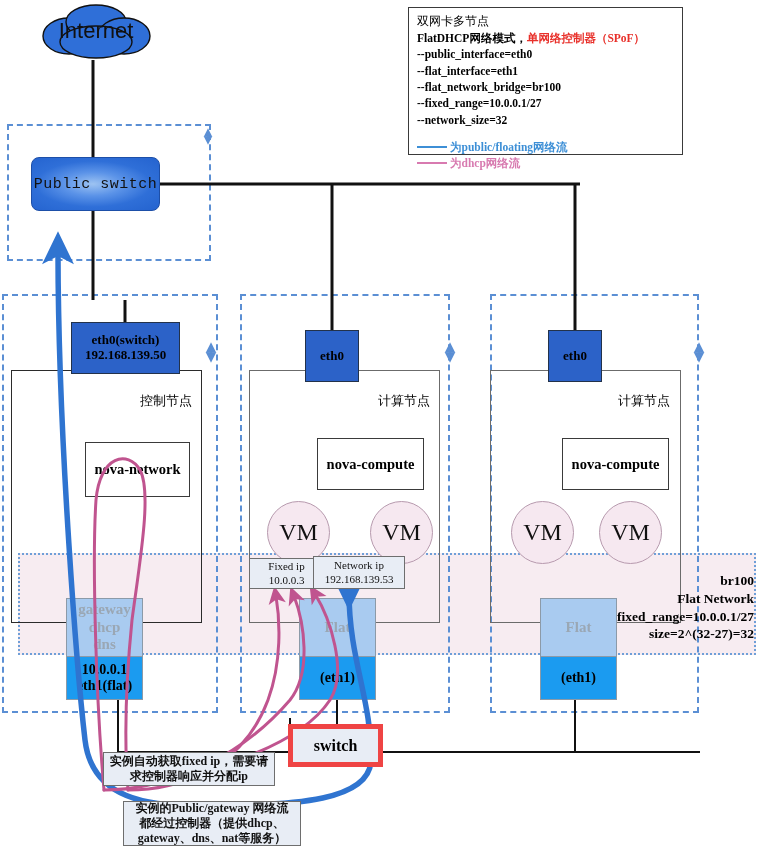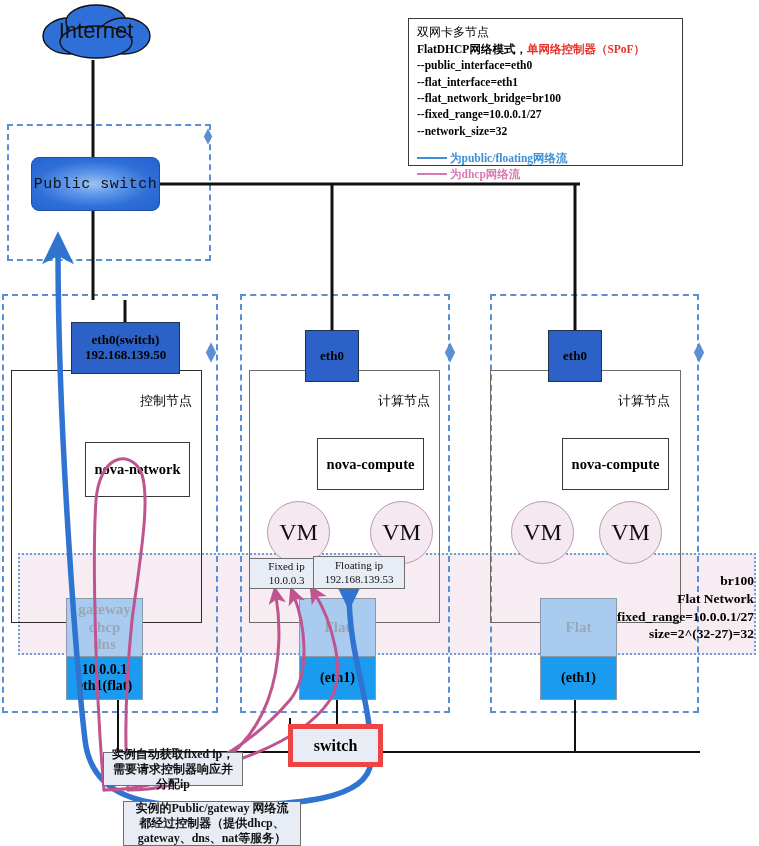--- a/index.html
+++ b/index.html
@@ -193,21 +193,21 @@
     </div>
     <div class="bot" style="height:42px;">
       <span>(eth1)</span>
     </div>
   </div>
   <div class="abs callout" style="left:249px;top:558px;width:75px;height:31px;">
     <span>Fixed ip</span>
     <span>10.0.0.3</span>
   </div>
   <div class="abs callout" style="left:313px;top:556px;width:92px;height:33px;">
-    <span>Floating ip</span>
+    <span>Network ip</span>
     <span>192.168.139.53</span>
   </div>
 
   <div class="abs noderect gray" style="left:490px;top:370px;width:191px;height:253px;"></div>
   <div class="abs nic" style="left:548px;top:330px;width:54px;height:52px;">
     <span>eth0</span>
   </div>
   <div class="abs caption" style="left:618px;top:392px;width:60px;">计算节点</div>
   <div class="abs svcbox" style="left:562px;top:438px;width:107px;height:52px;">
     <span>nova-compute</span>
@@ -257,28 +257,28 @@
       <path d="M128,790 C170,790 240,775 268,700 C282,662 280,620 276,596" marker-end="url(#ap)"></path>
       <path d="M104,790 C150,790 230,770 290,700 C312,672 304,622 294,596" marker-end="url(#ap)"></path>
 
       <path d="M150,782 C220,770 300,745 330,700 C348,672 330,618 315,594" marker-end="url(#ap)"></path>
     </g>
   </svg>
 
   <div class="abs swbox" style="left:288px;top:724px;width:95px;height:43px;">
     <span>switch</span>
   </div>
-  <div class="abs callout cn" style="left:103px;top:752px;width:140px;height:34px;padding:0 5px;">
+  <div class="abs callout cn" style="left:103px;top:752px;width:172px;height:34px;padding:0 5px;">
     <span>实例自动获取fixed ip，需要请求控制器响应并分配ip</span>
   </div>
   <div class="abs callout cn" style="left:123px;top:801px;width:178px;height:45px;padding:0 6px;">
     <span>实例的Public/gateway 网络流都经过控制器（提供dhcp、gateway、dns、nat等服务）</span>
   </div>
 
-  <div class="abs legend" style="left:408px;top:7px;width:275px;height:148px;margin-top:11px;">
+  <div class="abs legend" style="left:408px;top:7px;width:275px;height:148px;">
     <div class="l0">双网卡多节点</div>
     <div>
       <span class="lb">FlatDHCP网络模式，</span><span class="red">单网络控制器（SPoF）</span>
     </div>
     <div class="lb">--public_interface=eth0</div>
     <div class="lb">--flat_interface=eth1</div>
     <div class="lb">--flat_network_bridge=br100</div>
     <div class="lb">--fixed_range=10.0.0.1/27</div>
     <div class="lb">--network_size=32</div>
     <div class="sp"></div>

